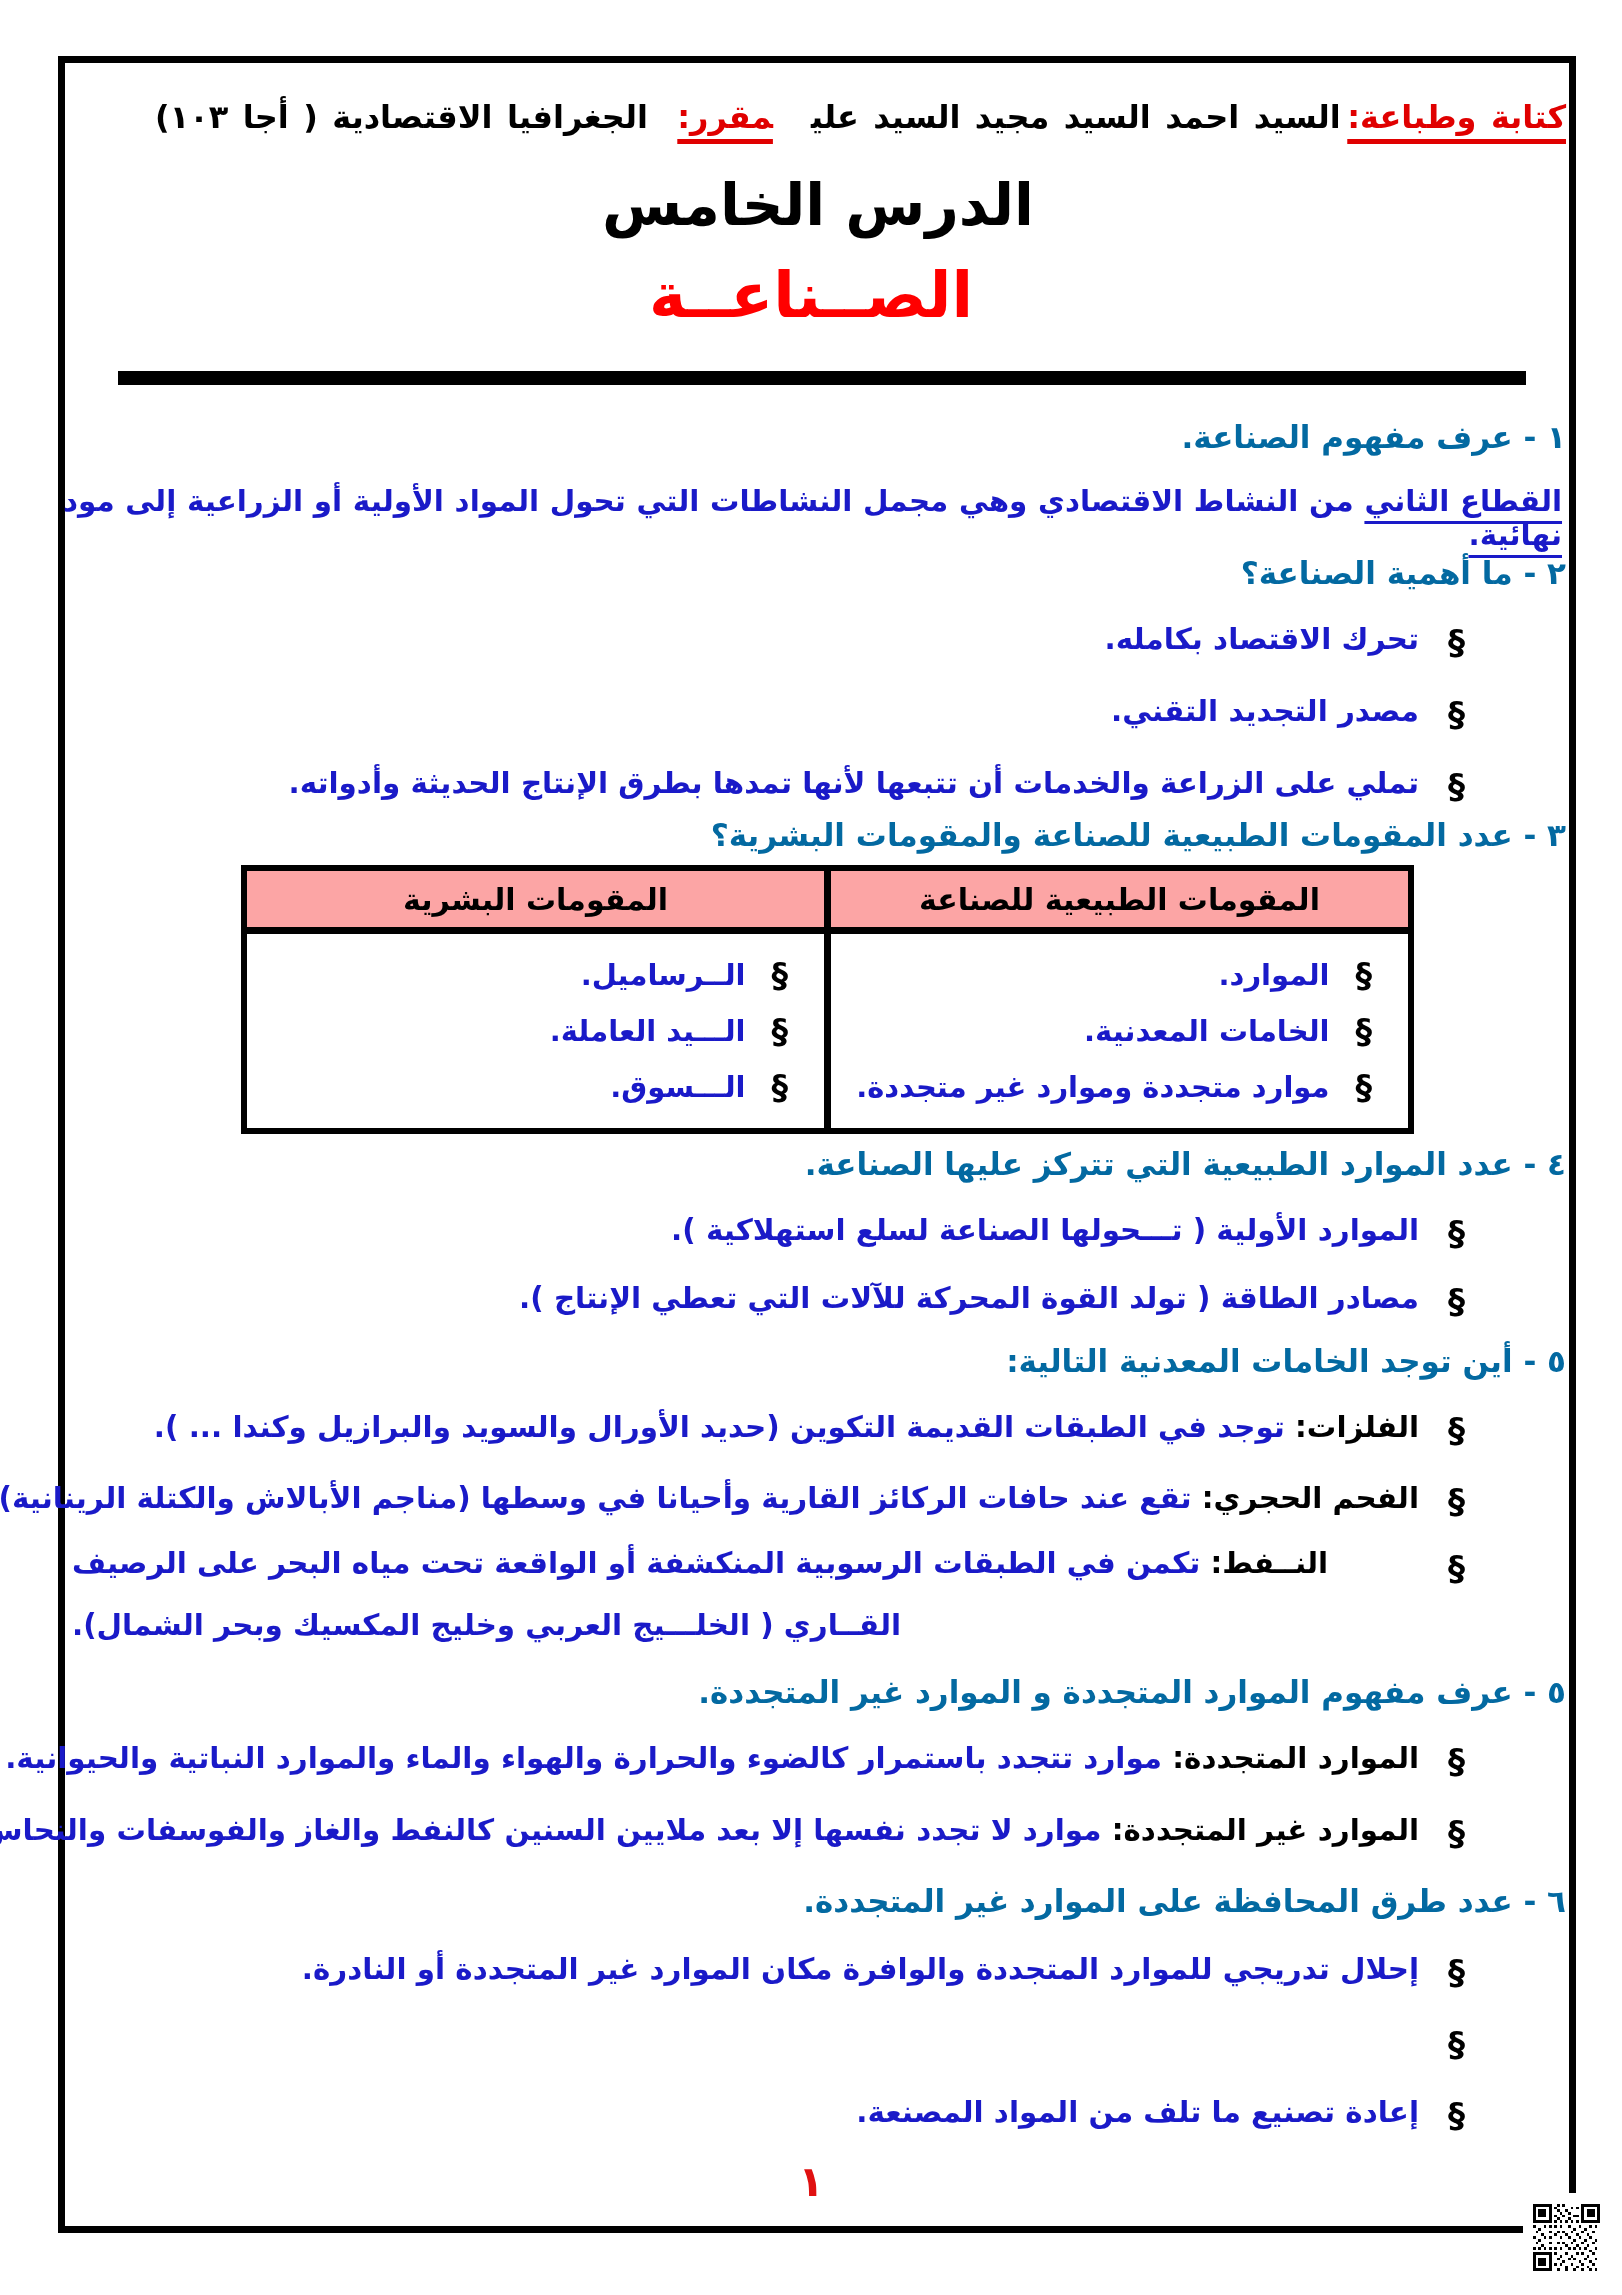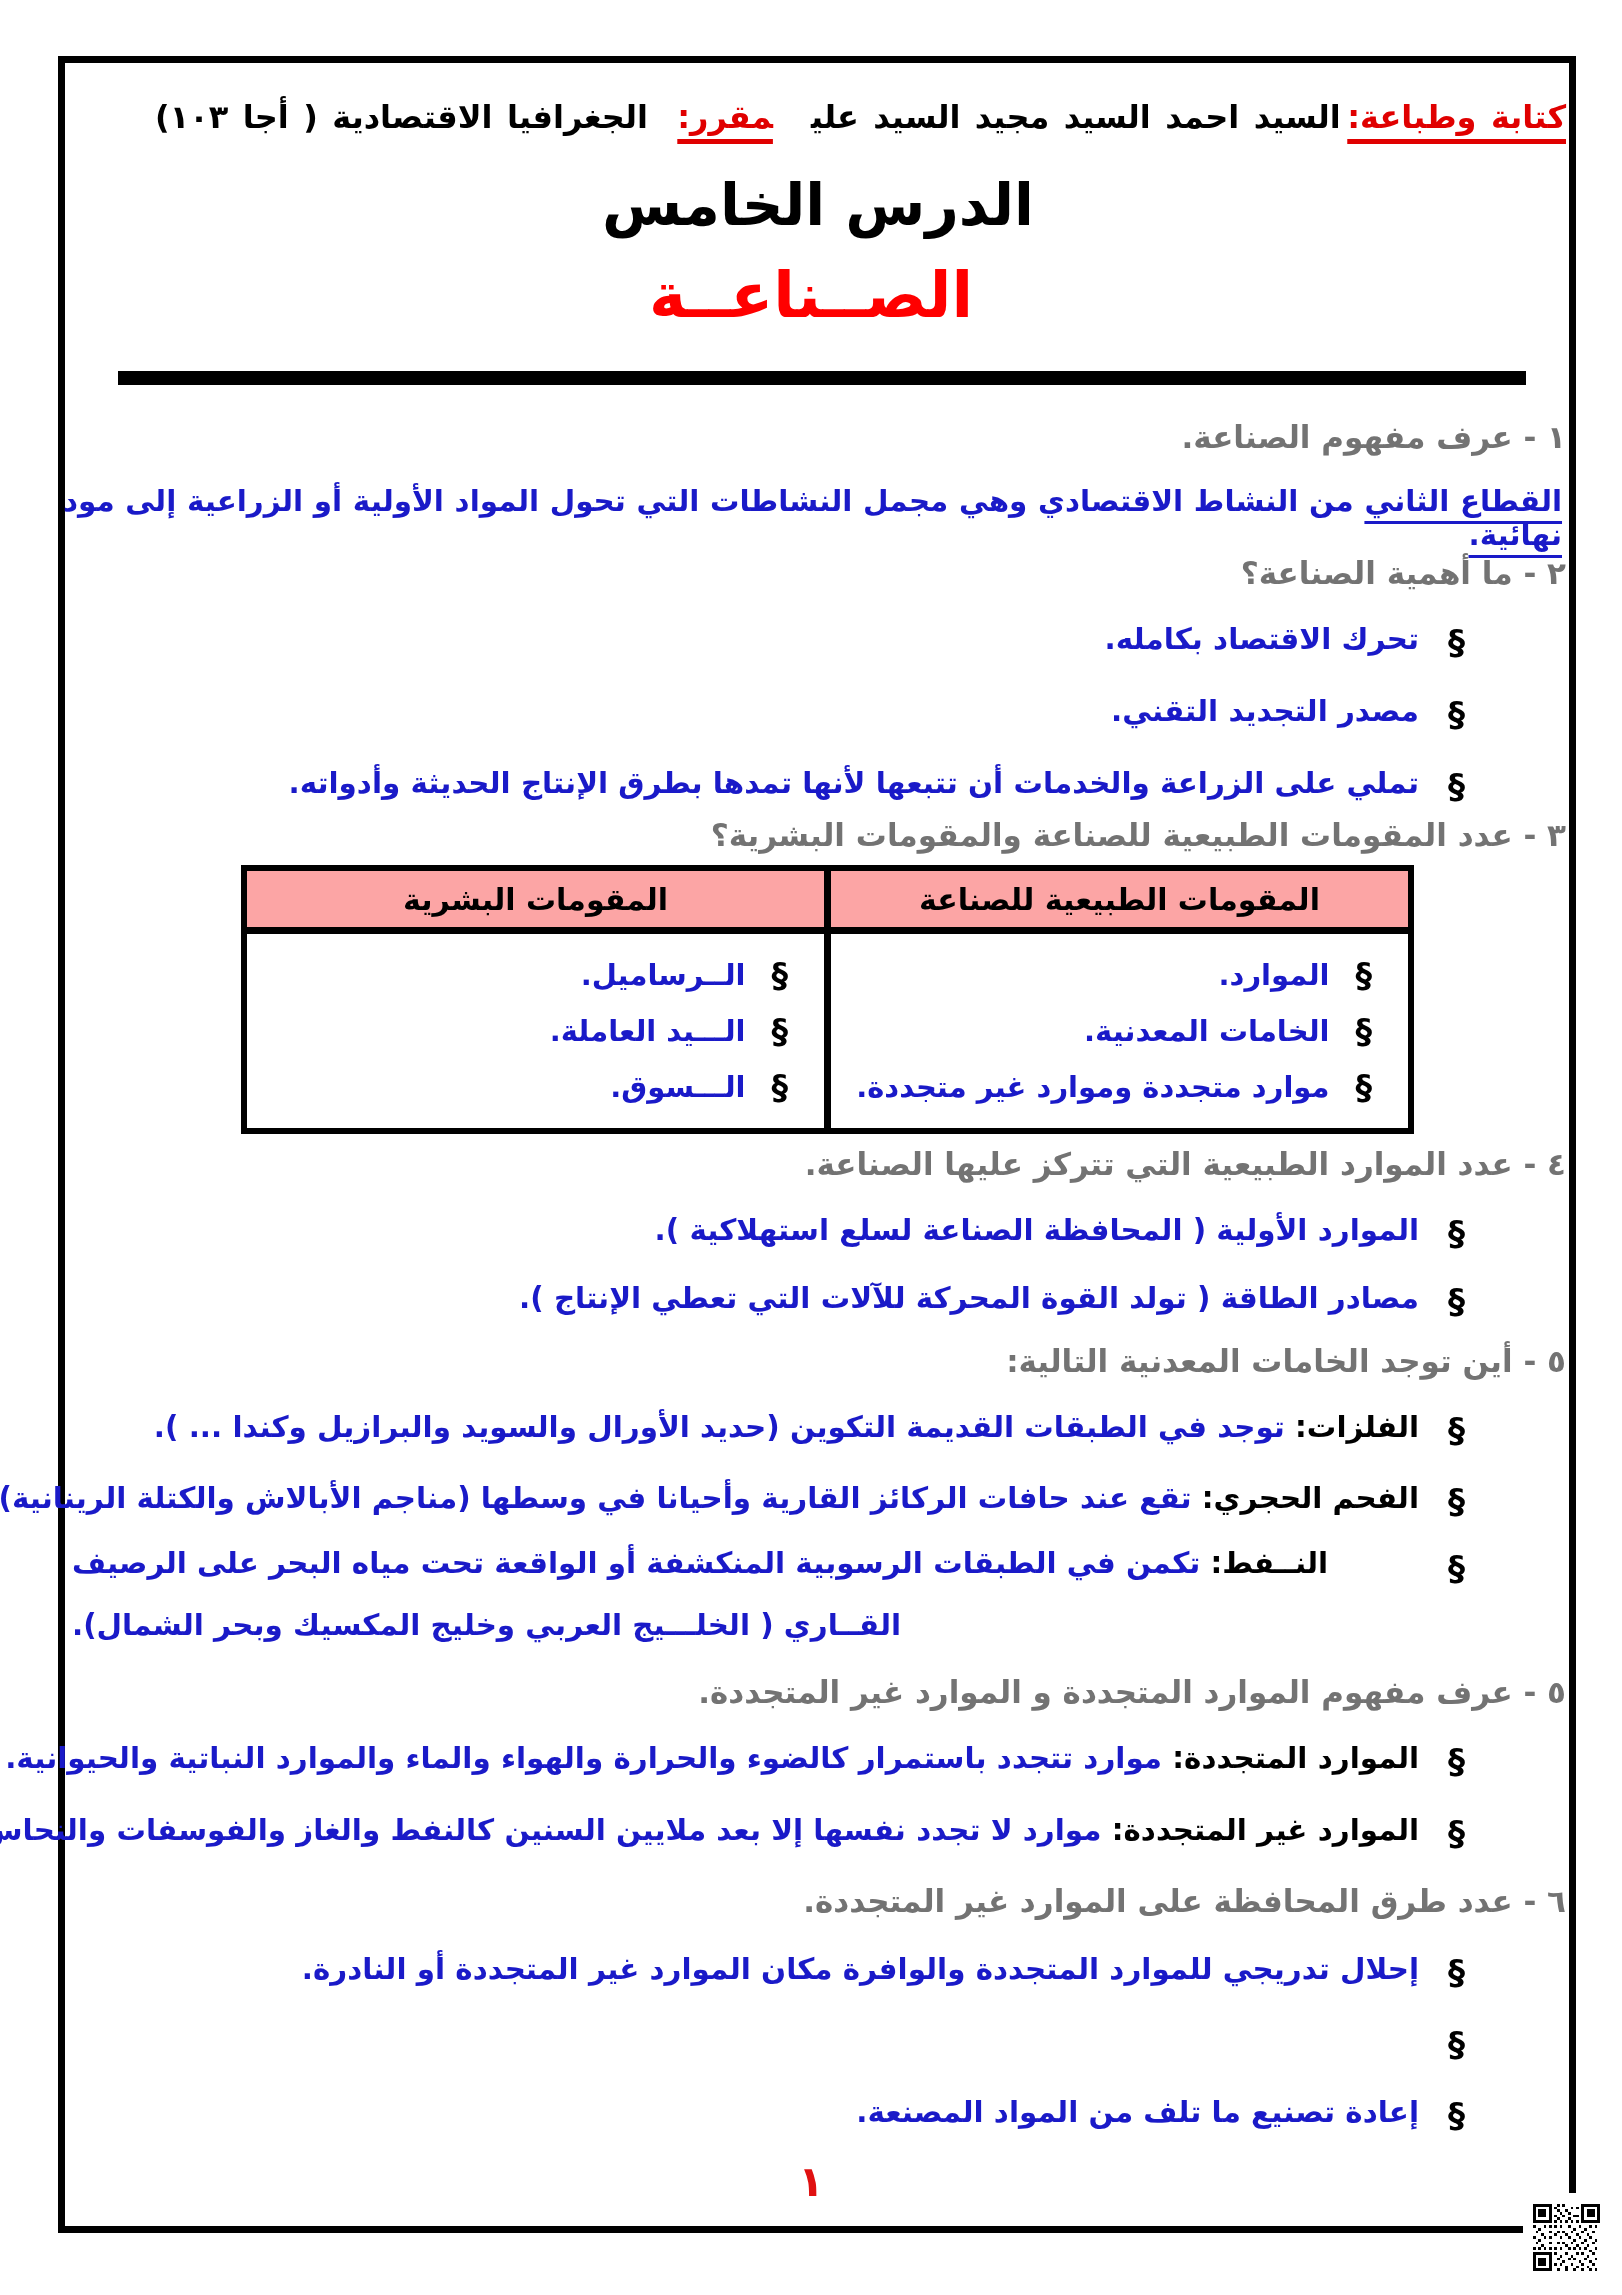--- a/index.html
+++ b/index.html
@@ -13,21 +13,21 @@
   
   .hdr{top:98px;right:56px;left:59px;text-align:right;font-size:32px;white-space:nowrap;word-spacing:3.3px;color:#000;}
   .red-u{color:#E00000;text-decoration:underline;text-decoration-thickness:4.6px;text-underline-offset:10.5px;}
   .hdr-author{margin-right:6.5px;margin-left:38px;}
   .hdr-course{margin-right:29.4px;}
   
   .t-lesson{top:171px;left:0;right:0;text-align:center;font-size:58px;color:#000;padding-left:14px;}
   .t-subject{top:259px;left:0;right:0;text-align:center;font-size:63px;color:#FF0000;}
   .sep{top:371px;left:118px;width:1408px;height:13.7px;background:#000;}
   
-  .q{right:56px;text-align:right;font-size:31px;color:#737373;white-space:nowrap;}
+  .q{right:56px;text-align:right;font-size:31px;color:#0369a1;white-space:nowrap;}
   
   .ans{top:484px;right:60px;left:63px;font-size:29.4px;color:#1A1AC8;text-align:justify;text-align-last:justify;}
   .ans .u{text-decoration:underline;text-decoration-thickness:3.3px;text-underline-offset:9.8px;}
   
   .bullet{right:157px;left:72px;display:flex;gap:29px;align-items:flex-start;font-size:29.4px;color:#1A1AC8;}
   .bullet .bsym{color:#000;font-size:34px;line-height:1.35;flex:0 0 auto;}
   .bullet .btxt{text-align:left;line-height:1.35;}
   .bullet.nw .btxt{white-space:nowrap;}
   .bullet.b-wrap .btxt{line-height:2.1;text-align:left;}
   .bullet.b-wrap .bsym{line-height:2.1;}
@@ -110,21 +110,21 @@
           <span class="bsym">§</span>
           <span class="btxt">الـــسوق.</span>
         </div>
     </div>
   </div>
 </div>
 
 <div class="abs q" style="top:1146px">٤ - عدد الموارد الطبيعية التي تتركز عليها الصناعة.</div>
 <div class="abs bullet nw" style="top:1211px">
     <span class="bsym">§</span>
-    <span class="btxt">الموارد الأولية ( المحافظة الصناعة لسلع استهلاكية ).</span>
+    <span class="btxt">الموارد الأولية ( تـــحولها الصناعة لسلع استهلاكية ).</span>
   </div>
 <div class="abs bullet nw" style="top:1279px">
     <span class="bsym">§</span>
     <span class="btxt">مصادر الطاقة ( تولد القوة المحركة للآلات التي تعطي الإنتاج ).</span>
   </div>
 
 <div class="abs q" style="top:1343px">٥ - أين توجد الخامات المعدنية التالية:</div>
 <div class="abs bullet nw" style="top:1408px">
     <span class="bsym">§</span>
     <span class="btxt"><span class="lead">الفلزات:</span> <span>توجد في الطبقات القديمة التكوين (حديد الأورال والسويد والبرازيل وكندا ... ).</span></span>

